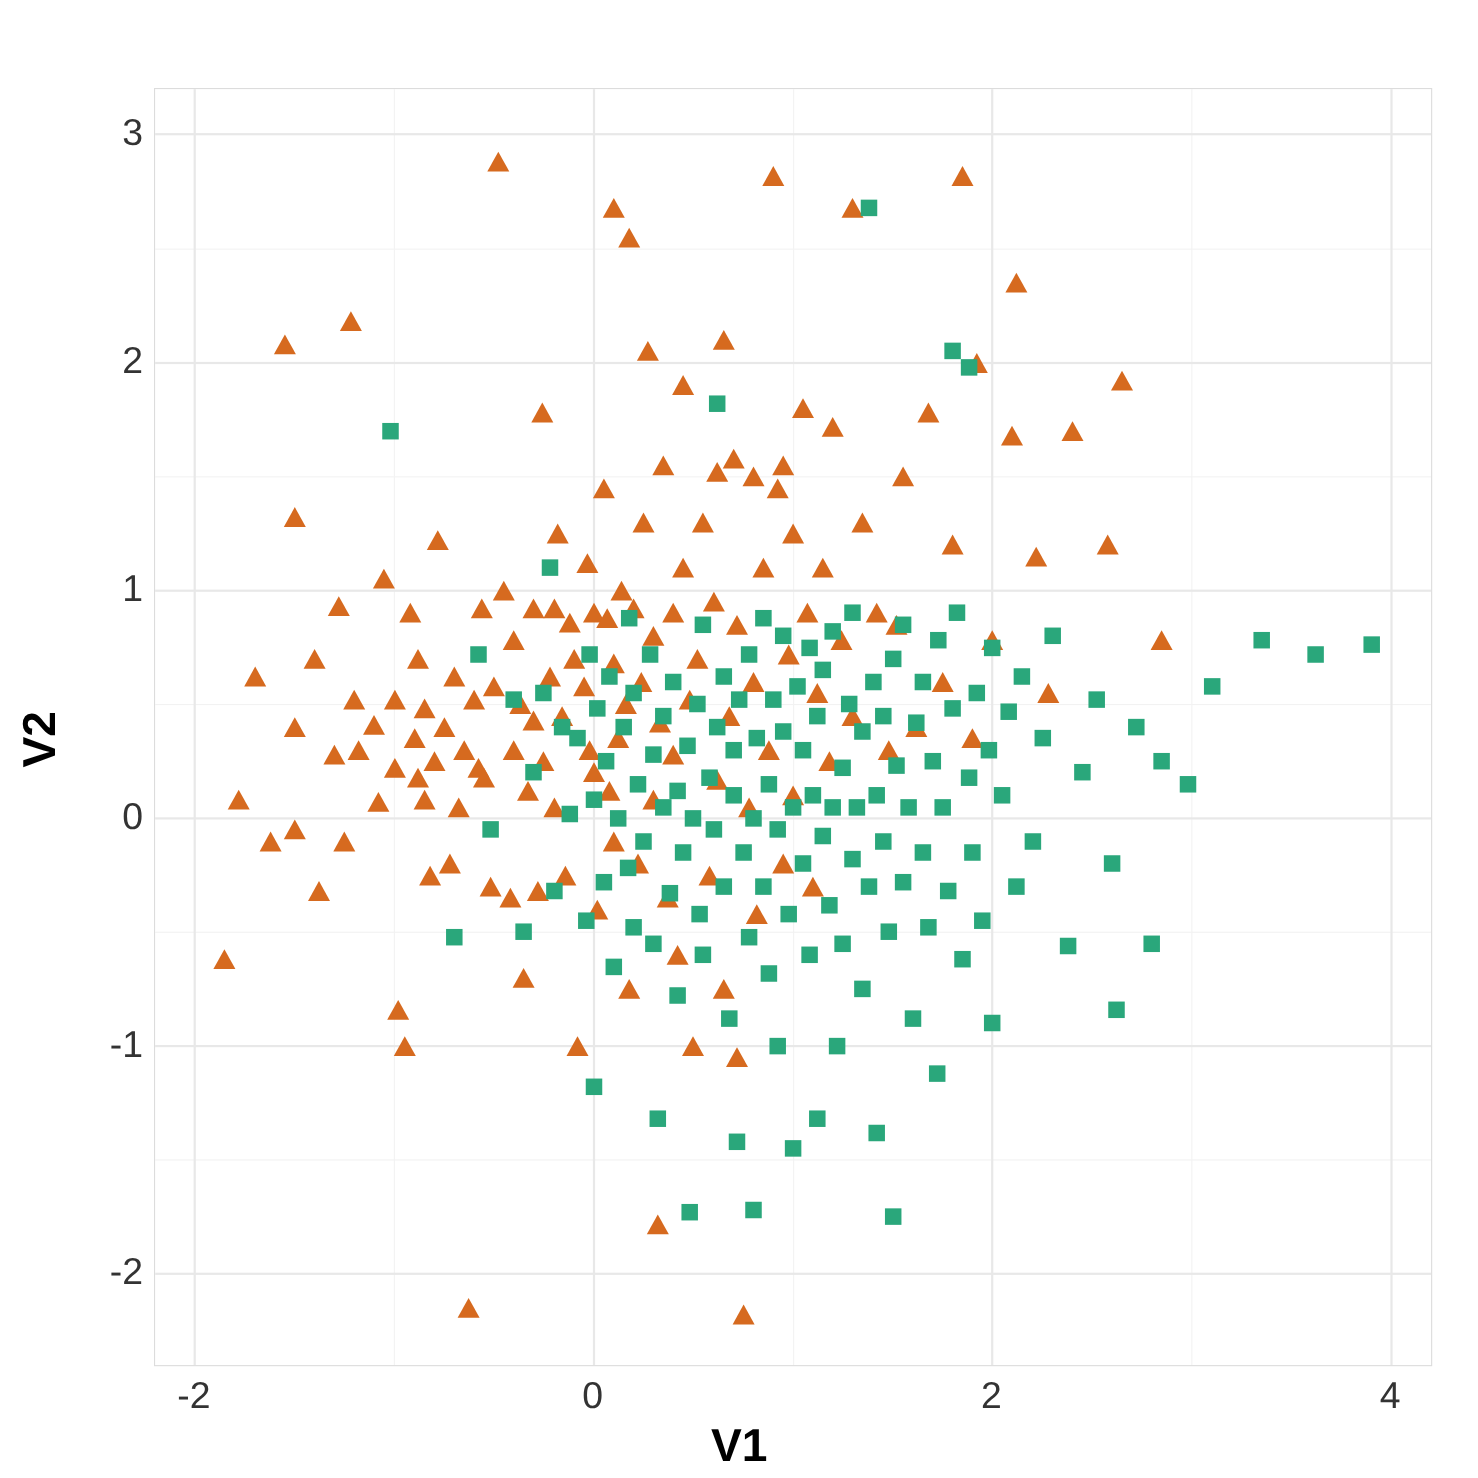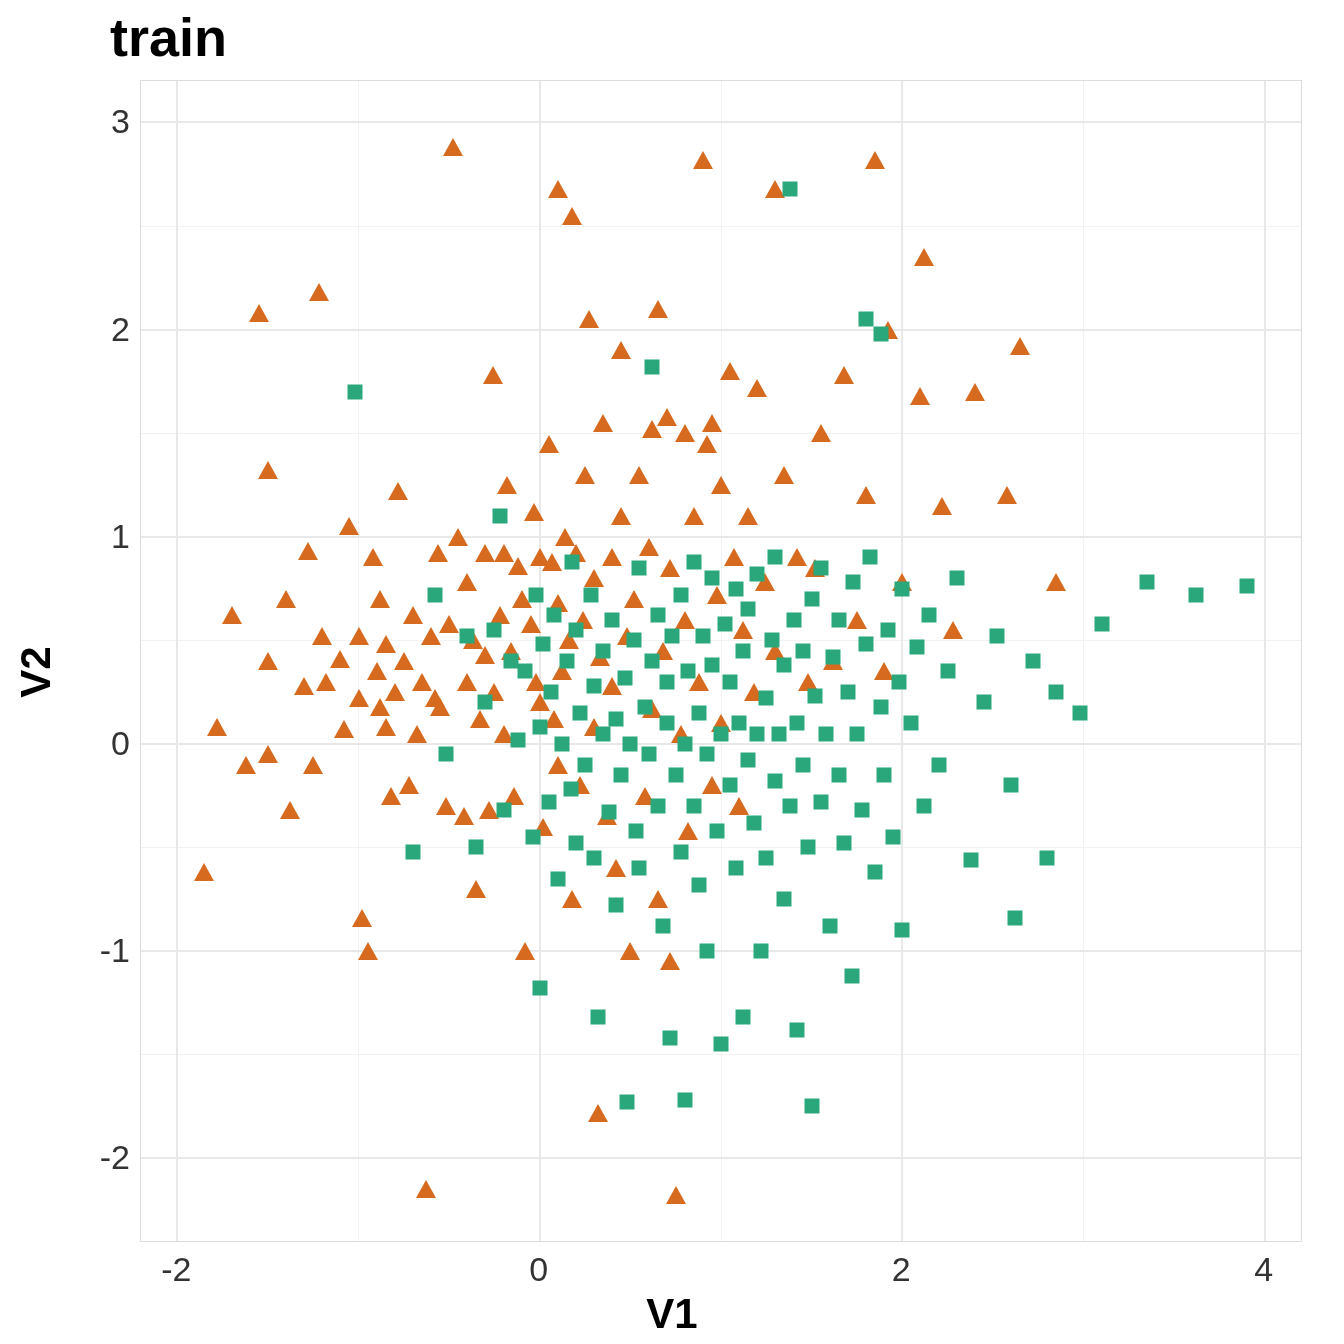--- a/index.html
+++ b/index.html
@@ -89,21 +89,20 @@
     width: 0; height: 0;
     border-left: 10px solid transparent;
     border-right: 10px solid transparent;
     border-bottom: 18px solid #d66a1f;
   }
 </style>
 </head>
 <body>
 
 <div class="chart-wrap">
-  <div class="title">train</div>
   <div class="ylab">V2</div>
   <div class="xlab">V1</div>
   <div class="panel" id="panel">
       <div class="grid-v minor" style="left: 217px;"></div>
       <div class="grid-v minor" style="left: 579.5px;"></div>
       <div class="grid-v minor" style="left: 942px;"></div>
       <div class="grid-h minor" style="top: 973.071px;"></div>
       <div class="grid-h minor" style="top: 765.929px;"></div>
       <div class="grid-h minor" style="top: 558.786px;"></div>
       <div class="grid-h minor" style="top: 351.643px;"></div>

